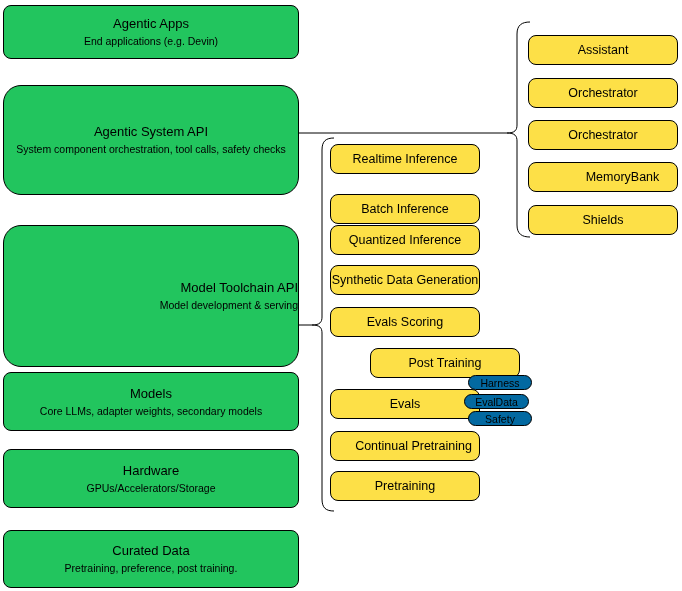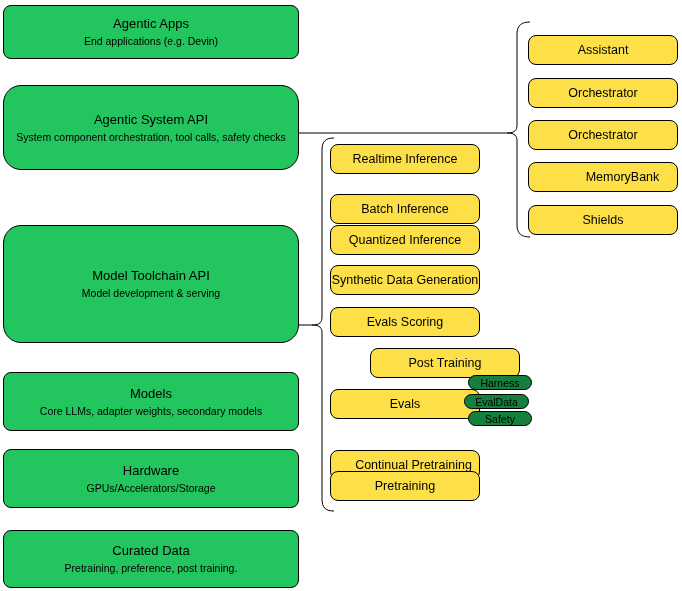--- a/index.html
+++ b/index.html
@@ -42,21 +42,21 @@
     font-size: 12.5px;
     white-space: nowrap;
   }
   .node.mid { left: 330px; }
   .node.right { left: 528px; }
   .pill {
     position: absolute;
     height: 15px;
     border: 1px solid #000000;
     border-radius: 8px;
-    background: #15803d;
+    background: #0369a1;
     box-sizing: border-box;
     display: flex;
     align-items: center;
     justify-content: center;
     font-size: 10.5px;
     white-space: nowrap;
     z-index: 3;
   }
   .wires {
     position: absolute;
@@ -77,26 +77,26 @@
     <line x1="299" y1="325" x2="312" y2="325" stroke="#000000" stroke-width="1"></line>
     <path d="M 334 138 C 326 138 322 141 322 150 L 322 317 C 322 322 320 325 312 325 C 320 325 322 328 322 333 L 322 499 C 322 508 326 511 334 511" fill="none" stroke="#000000" stroke-width="1"></path>
     <path d="M 530 22 C 522 22 517 25 517 34 L 517 125 C 517 130 515 133 507 133 C 515 133 517 136 517 141 L 517 225 C 517 234 522 237 530 237" fill="none" stroke="#000000" stroke-width="1"></path>
   </svg>
 
   <div class="layer-box" style="top:5px;height:54px;border-radius:8px;">
     <div class="layer-title">Agentic Apps</div>
     <div class="layer-subtitle">End applications (e.g. Devin)</div>
   </div>
 
-  <div class="layer-box" style="top:85px;height:85px;border-radius:18px;">
+  <div class="layer-box" style="top:85px;height:110px;border-radius:18px;">
     <div class="layer-title">Agentic System API</div>
     <div class="layer-subtitle">System component orchestration, tool calls, safety checks</div>
   </div>
 
-  <div class="layer-box" style="top:225px;height:118px;border-radius:18px;">
+  <div class="layer-box" style="top:225px;height:142px;border-radius:18px;align-items:flex-end;">
     <div class="layer-title">Model Toolchain API</div>
     <div class="layer-subtitle">Model development &amp; serving</div>
   </div>
 
   <div class="layer-box" style="top:372px;height:59px;border-radius:8px;">
     <div class="layer-title">Models</div>
     <div class="layer-subtitle">Core LLMs, adapter weights, secondary models</div>
   </div>
 
   <div class="layer-box" style="top:449px;height:59px;border-radius:8px;">
@@ -123,21 +123,21 @@
   </div>
   <div class="node mid" style="top:307px;">
     <span>Evals Scoring</span>
   </div>
   <div class="node mid" style="top:348px;margin-left:40px;">
     <span>Post Training</span>
   </div>
   <div class="node mid" style="top:389px;">
     <span>Evals</span>
   </div>
-  <div class="node mid" style="top:450px;padding-left:17px;">
+  <div class="node mid" style="top:431px;padding-left:17px;">
     <span>Continual Pretraining</span>
   </div>
   <div class="node mid" style="top:471px;">
     <span>Pretraining</span>
   </div>
 
   <div class="pill" style="left:468px;top:375px;width:64px;">
     <span>Harness</span>
   </div>
   <div class="pill" style="left:464px;top:394px;width:65px;">

